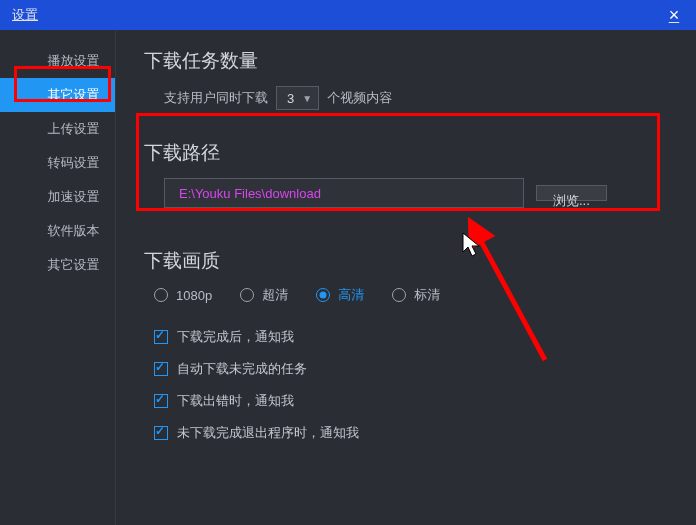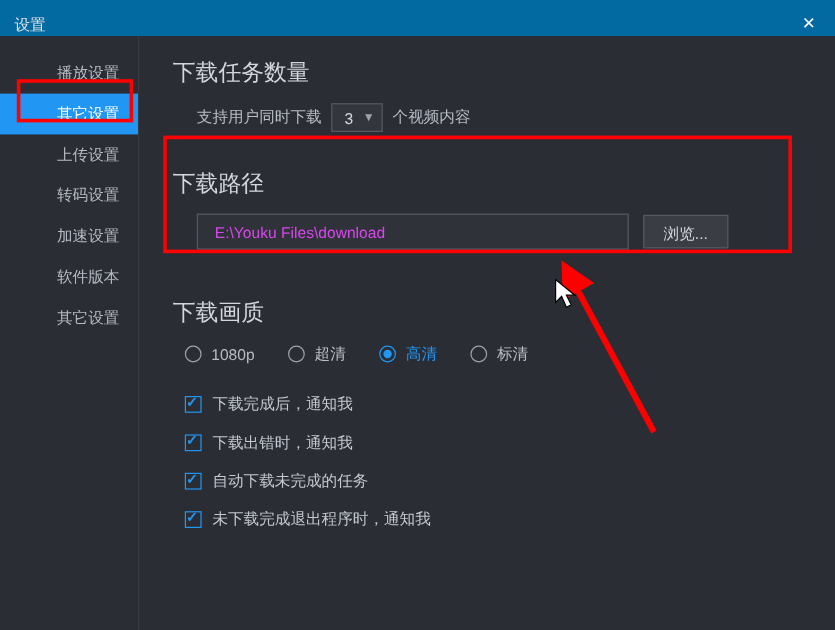--- a/index.html
+++ b/index.html
@@ -11,27 +11,28 @@
   }
   .window {
     width: 696px;
     height: 525px;
     background: #2a2d33;
     position: relative;
     overflow: hidden;
   }
   .titlebar {
     height: 30px;
-    background: #0369a1;
-    display: flex;
-    align-items: flex-end;
+    background: #1d4ed8;
+    display: flex;
+    align-items: center;
     justify-content: space-between;
     padding: 0 12px;
     color: #e0e3e8;
     font-size: 13px;
+    text-decoration: underline;
   }
   .close-btn {
     color: #ffffff;
     font-size: 18px;
     cursor: pointer;
     width: 20px;
     text-align: center;
   }
   .body {
     display: flex;
@@ -100,21 +101,21 @@
     height: 30px;
     line-height: 30px;
     border: 1px solid #555a63;
     background: #2f3238;
     padding: 0 14px;
     color: #d946ef;
     font-size: 13px;
     max-width: 360px;
   }
   .browse-btn {
-    height: 28px;
+    height: 16px;
     line-height: 30px;
     border: 1px solid #555a63;
     background: #3a3d43;
     padding: 0 16px;
     margin-left: 12px;
     cursor: pointer;
     color: #d3d7dd;
   }
   .radio-row {
     display: flex;
@@ -269,25 +270,25 @@
         </div>
       </div>
 
       <div class="checkbox-list">
         <div class="checkbox checked">
           <span class="checkbox-box"></span>
           <span>下载完成后，通知我</span>
         </div>
         <div class="checkbox checked">
           <span class="checkbox-box"></span>
-          <span>下载出错时，通知我</span>
+          <span>自动下载未完成的任务</span>
         </div>
         <div class="checkbox checked">
           <span class="checkbox-box"></span>
-          <span>自动下载未完成的任务</span>
+          <span>下载出错时，通知我</span>
         </div>
         <div class="checkbox checked">
           <span class="checkbox-box"></span>
           <span>未下载完成退出程序时，通知我</span>
         </div>
       </div>
     </div>
   </div>
 
   <div class="highlight-box hl-sidebar"></div>

